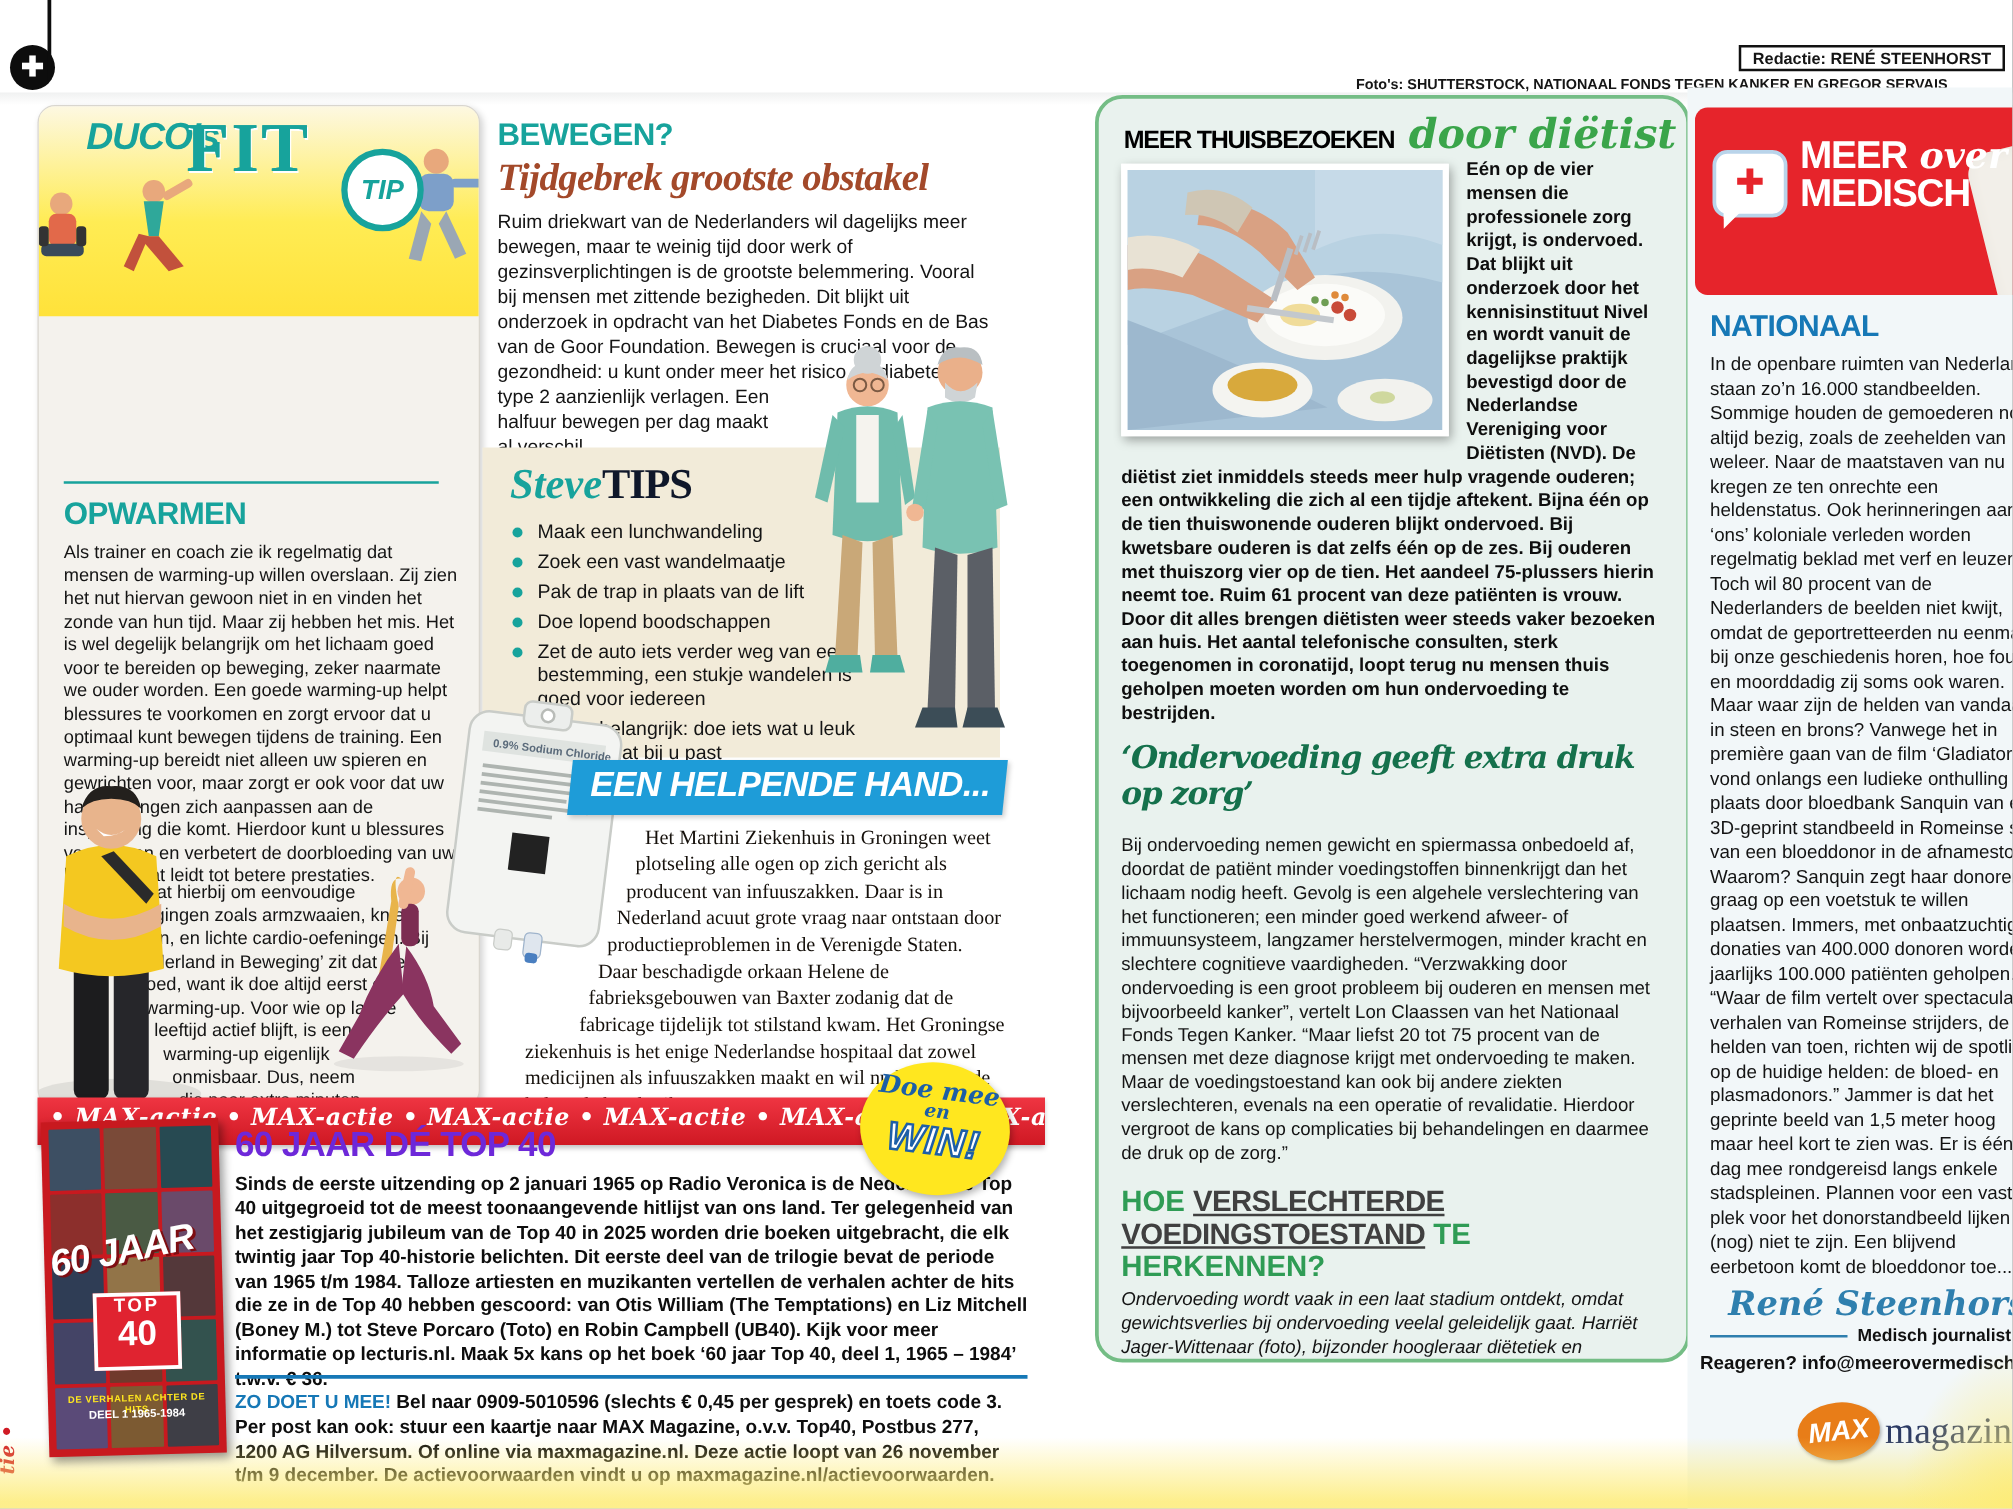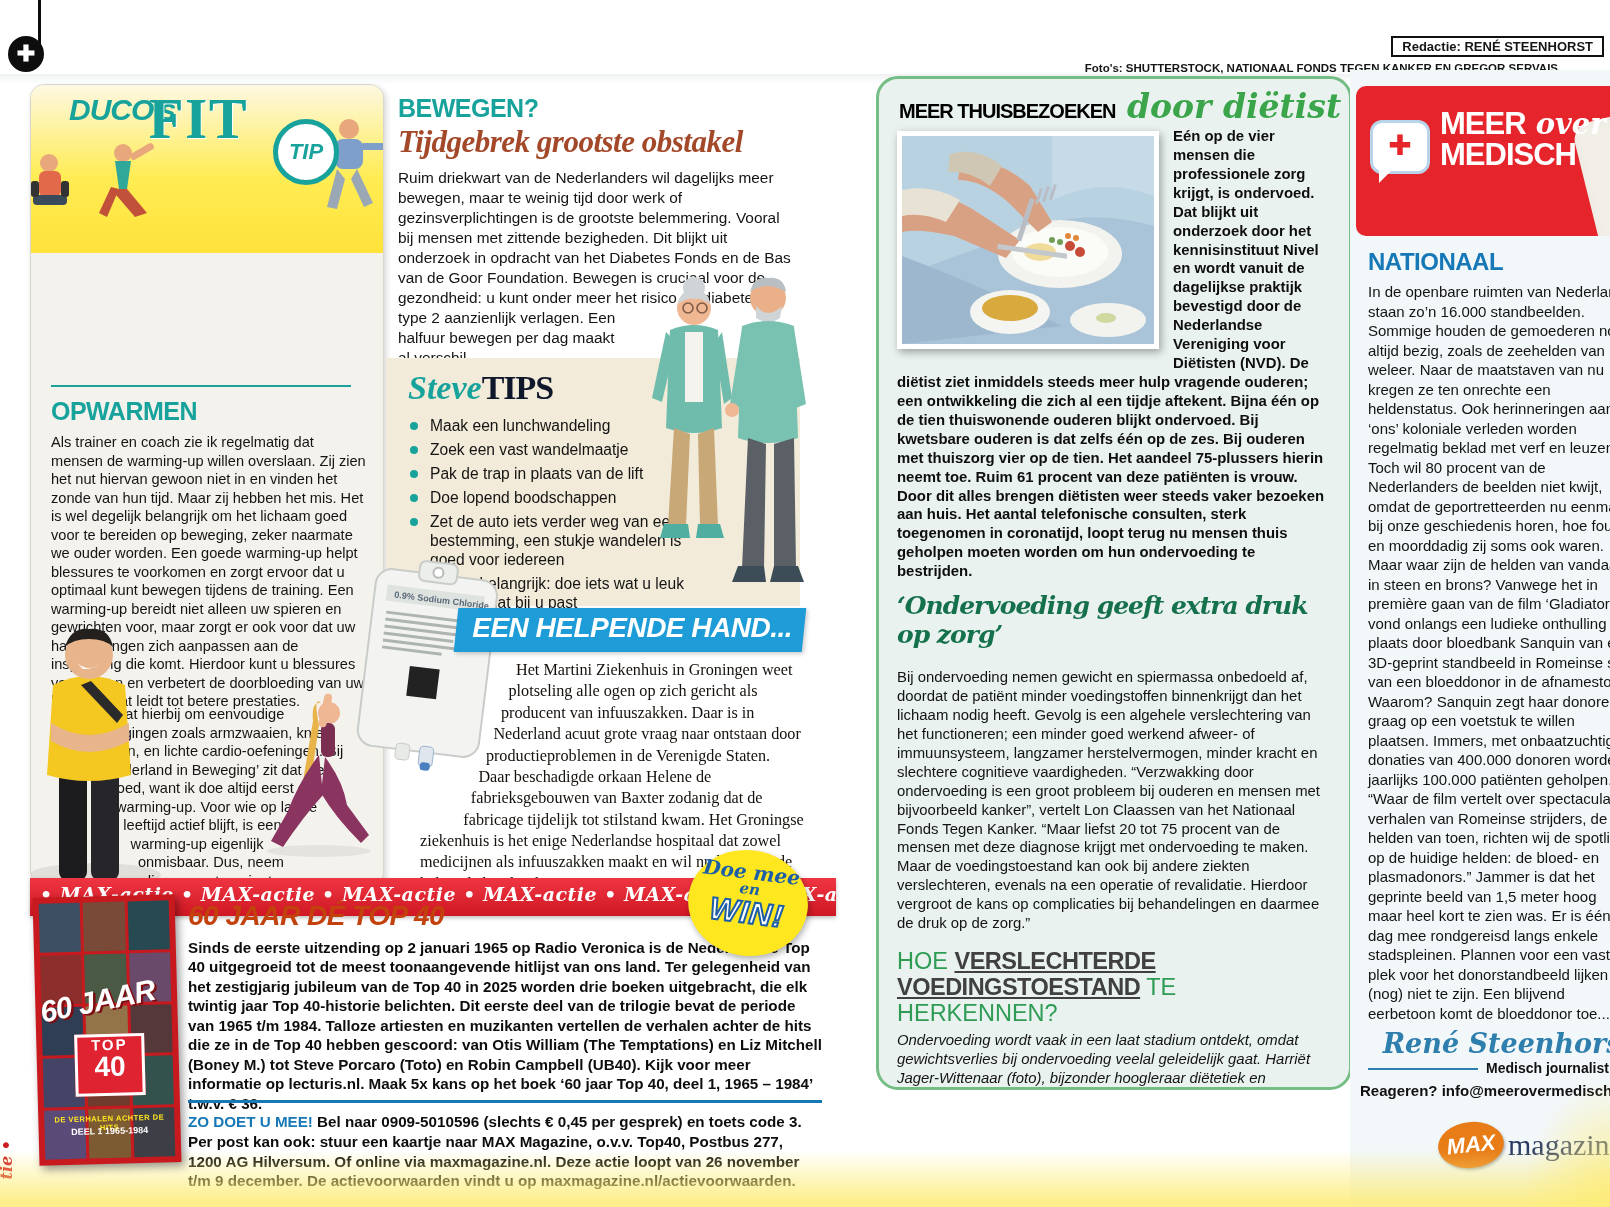--- a/index.html
+++ b/index.html
@@ -78,21 +78,21 @@
   .gb-title .bold{color:#000000;font-weight:900;font-size:20px;letter-spacing:-1px;}
   .gb-title .script{font-family:"DejaVu Serif",serif;font-style:italic;font-weight:bold;font-size:33px;color:#3aa54a;}
   .gb-content{position:absolute;left:18px;top:48px;width:434px;}
   .meal-fig{float:left;width:262px;height:218px;margin:4px 14px 6px 0;background:#fff;border:5px solid #fff;
             box-shadow:2px 3px 8px rgba(0,0,0,.35);box-sizing:border-box;}
   .gb-intro{font-size:14.9px;font-weight:bold;line-height:1.27;color:#0e0e0e;}
   .gb-quote{margin:10px 0 19px 0;font-family:"DejaVu Serif",serif;font-style:italic;font-weight:bold;
             font-size:25px;color:#15714c;letter-spacing:-1px;}
   .gb-body{font-size:14.9px;line-height:1.27;color:#141414;}
   .gb-how{margin:16px 0 4px 0;font-size:23.5px;line-height:1.1;}
-  .gb-how .lt{color:#2f9c55;font-weight:400;}
+  .gb-how .lt{color:#2f9c55;font-weight:700;}
   .gb-how .hv{color:#404040;font-weight:900;letter-spacing:-0.5px;text-decoration:underline;}
   .fig-dietitian{float:right;width:160px;height:300px;margin-left:6px;display:flex;align-items:flex-end;
                  justify-content:flex-end;shape-outside:polygon(100% 0,100% 100%,0 100%,0 36%,95% 30%);}
   .gb-how-body{font-size:14.9px;line-height:1.3;font-style:italic;color:#141414;}
 
   
   .right-wash{left:1350px;top:70px;width:260px;height:1137px;background:#f2f7f9;}
   .med-box{left:1356px;top:86px;width:320px;height:150px;background:#e6242b;border-radius:10px;overflow:hidden;}
   .med-bubble{position:absolute;left:14px;top:34px;width:54px;height:48px;background:#fff;border:3px solid #b9d4ea;
               border-radius:12px;color:#e6242b;font-size:28px;line-height:46px;text-align:center;}
@@ -137,21 +137,21 @@
   .book .tiles div{border-radius:1px;}
   .book-60{position:absolute;left:4px;top:88px;transform:rotate(-10deg);color:#fff;font-weight:900;
            font-style:italic;font-size:30px;text-shadow:2px 2px 0 #7e0d12;letter-spacing:-1px;}
   .book-top40{position:absolute;left:38px;top:138px;width:64px;height:56px;background:#e02330;
               border:3px solid #fff;text-align:center;color:#fff;font-weight:900;}
   .book-top40 .t{font-size:15px;line-height:16px;letter-spacing:2px;}
   .book-top40 .f{font-size:28px;line-height:28px;}
   .book-l1{position:absolute;left:6px;top:218px;width:130px;color:#ffe71f;font-size:7.5px;font-weight:bold;
            text-align:center;letter-spacing:0.5px;}
   .book-l2{position:absolute;left:6px;top:230px;width:130px;color:#fff;font-size:9px;font-weight:900;text-align:center;}
-  .top40-title{left:188px;top:900px;color:#c2410c;font-weight:900;font-size:28px;letter-spacing:-0.5px;font-style:italic;}
+  .top40-title{left:188px;top:900px;color:#6d28d9;font-weight:900;font-size:28px;letter-spacing:-0.5px;}
   .top40-body{left:188px;top:938px;width:636px;font-size:15.2px;font-weight:bold;line-height:1.28;color:#0d0d0d;}
   .top40-rule{left:188px;top:1100px;width:634px;height:3px;background:#1678b6;}
   .join{left:188px;top:1112px;width:630px;font-size:15.2px;font-weight:bold;line-height:1.30;color:#0d0d0d;}
   .join .lbl{color:#1678b6;font-weight:900;}
 
   .spine{left:-34px;top:1130px;transform:rotate(-90deg);transform-origin:center;color:#d01a24;
          font-family:"DejaVu Serif",serif;font-style:italic;font-weight:bold;font-size:16px;width:80px;}
   .bottom-glow{left:0;top:1150px;width:100%;height:57px;
                background:linear-gradient(180deg,rgba(253,240,150,0) 0%,rgba(253,236,120,.85) 90%);}
   .corner-glow{left:1520px;top:1080px;width:90px;height:127px;

